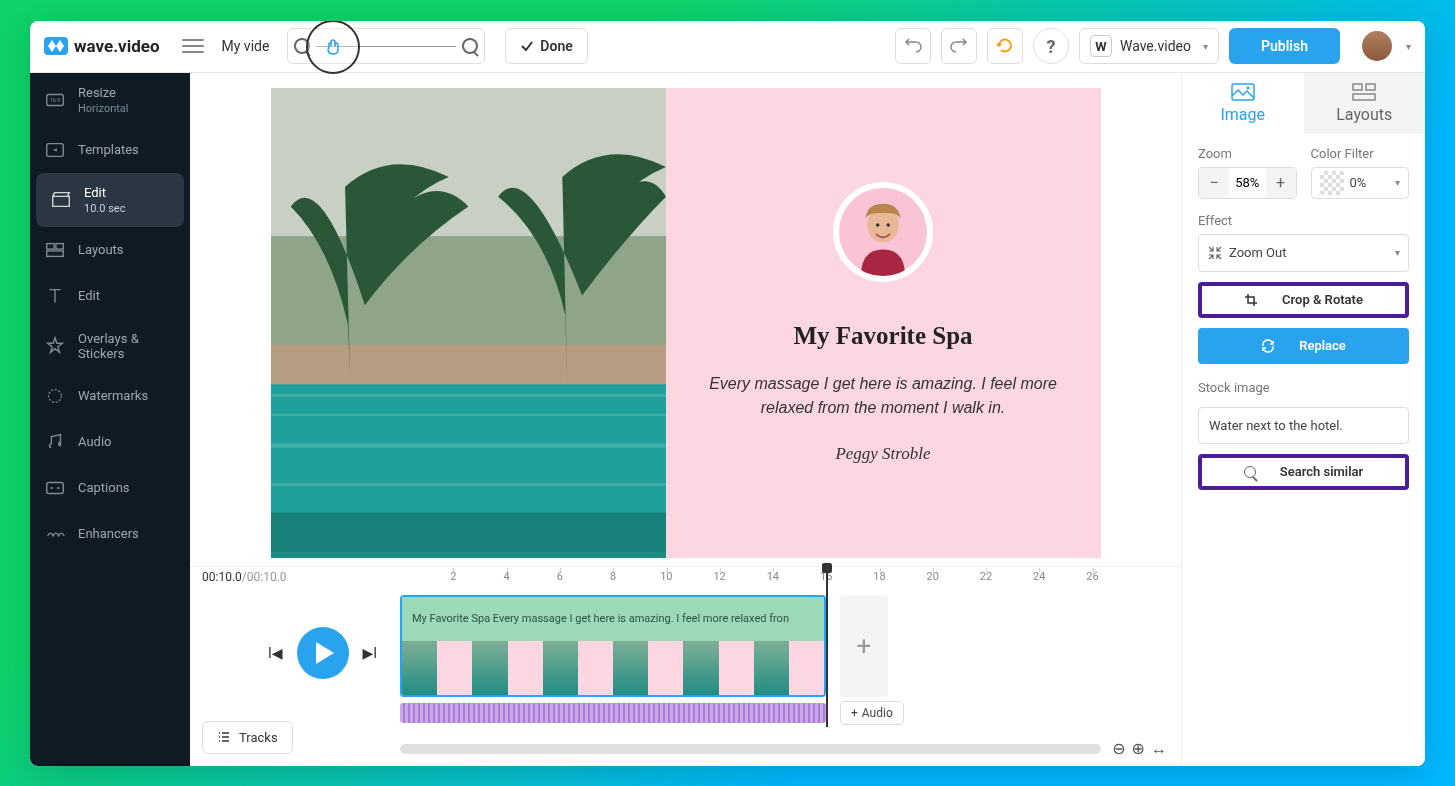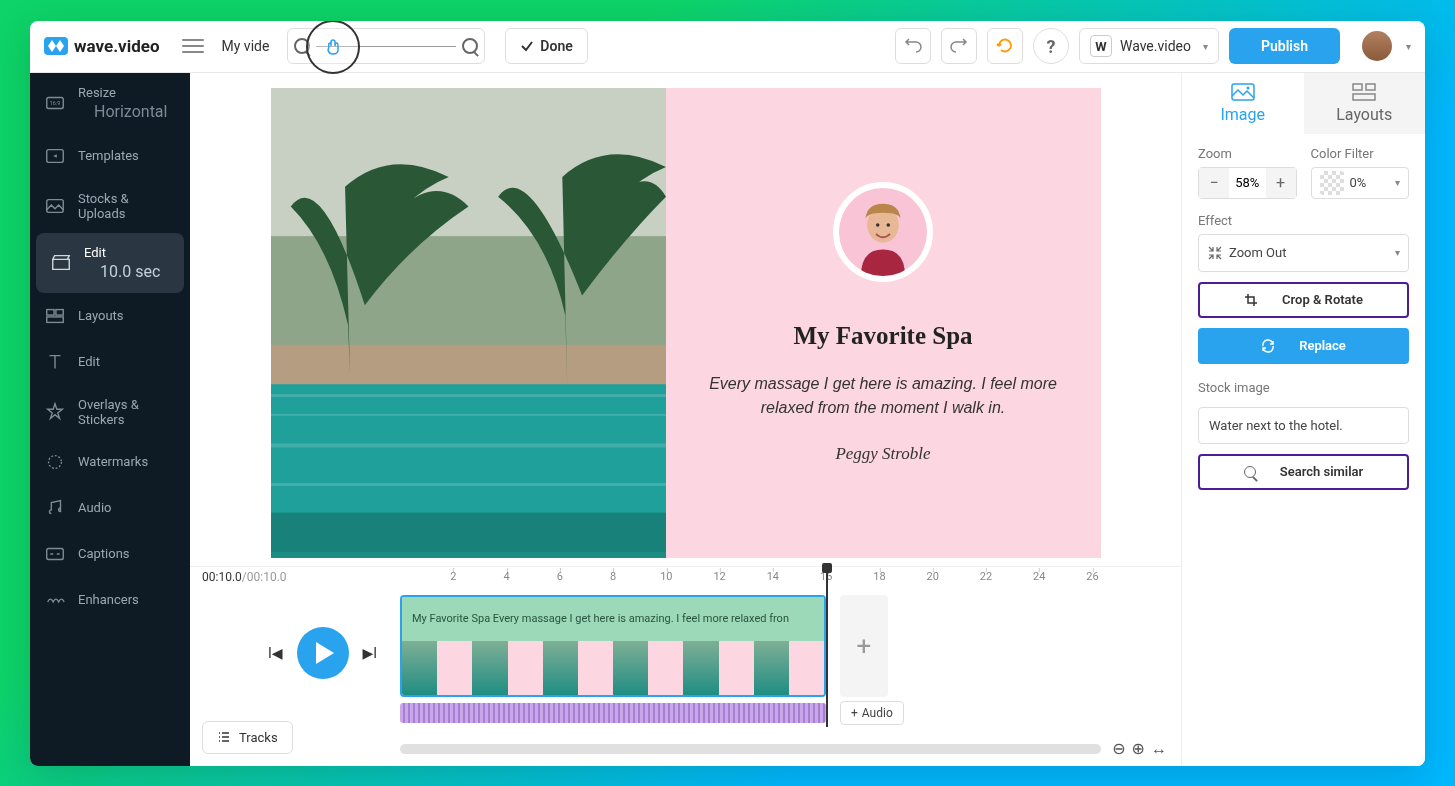--- a/index.html
+++ b/index.html
@@ -29,21 +29,21 @@
 .avatar { width:30px; height:30px; border-radius:50%; background:linear-gradient(#b08060,#8a5a3a); margin-left:12px; cursor:pointer; }
 .chev { font-size:10px; color:#888; margin-left:4px; }
 
 
 .body { flex:1; display:flex; overflow:hidden; }
 
 
 .sidebar { width:160px; background:#0f1b24; color:#9aa8b3; display:flex; flex-direction:column; }
 .side-item { display:flex; align-items:center; gap:12px; padding:12px 14px; font-size:13px; cursor:pointer; }
 .side-item.active { background:#2a3742; color:#fff; border-radius:8px; margin:0 6px; }
-.side-item .sub { font-size:16px; color:#7a8a96; display:block; margin-top:2px;margin-left:16px; }
+.side-item .sub { font-size:11px; color:#7a8a96; display:block; margin-top:2px; }
 .side-item.active .sub { color:#c4d0da; }
 .side-icon { width:22px; height:22px; flex-shrink:0; opacity:0.8; }
 
 
 .canvas-wrap { flex:1; background:#fff; display:flex; flex-direction:column; overflow:hidden; }
 .canvas { flex:1; display:flex; align-items:center; justify-content:center; padding:8px 8px 0 8px; }
 .frame { width:830px; height:470px; display:flex; }
 .frame-left { flex:1; background:linear-gradient(180deg,#7faf96 0%,#94a788 22%,#cfd2c4 38%,#2aa195 60%,#1c8c82 100%); position:relative; overflow:hidden; }
 .frame-left svg { position:absolute; inset:0; }
 .frame-right { flex:1; background:#fcd7e2; display:flex; flex-direction:column; align-items:center; justify-content:center; padding:20px; }
@@ -62,21 +62,21 @@
 .rpanel-body { padding:12px 16px; }
 .rp-row { display:flex; gap:14px; margin-bottom:14px; }
 .rp-col { flex:1; }
 .rp-label { font-size:13px; color:#777; margin-bottom:6px; }
 .stepper { display:flex; align-items:center; border:1px solid #ddd; border-radius:4px; height:32px; }
 .stepper button { width:30px; height:100%; border:none; background:#f4f4f4; color:#666; cursor:pointer; font-size:16px; }
 .stepper .val { flex:1; text-align:center; font-size:13px; }
 .select { border:1px solid #ddd; border-radius:4px; height:32px; display:flex; align-items:center; padding:0 8px; font-size:13px; color:#444; gap:6px; cursor:pointer; }
 .select .chev { margin-left:auto; }
 .checker { width:24px; height:24px; background-image:linear-gradient(45deg,#ddd 25%,transparent 25%),linear-gradient(-45deg,#ddd 25%,transparent 25%),linear-gradient(45deg,transparent 75%,#ddd 75%),linear-gradient(-45deg,transparent 75%,#ddd 75%); background-size:8px 8px; background-position:0 0,0 4px,4px -4px,-4px 0; border-radius:3px; }
-.full-btn { width:100%; height:36px; border:2px solid #4c1d95; border-radius:4px; background:#fff; font-size:13px; font-weight:600; color:#333; display:flex; align-items:center; justify-content:center; gap:24px; cursor:pointer; margin-top:10px; }
+.full-btn { width:100%; height:36px; border:4px solid #4c1d95; border-radius:4px; background:#fff; font-size:13px; font-weight:600; color:#333; display:flex; align-items:center; justify-content:center; gap:24px; cursor:pointer; margin-top:10px; }
 .full-btn.blue { background:#2aa3ef; color:#fff; border-color:#2aa3ef; }
 .text-input { width:100%; border:1px solid #ddd; border-radius:4px; padding:10px; font-size:13px; color:#444; margin-top:6px; }
 
 
 .timeline { height:200px; background:#fff; border-top:1px solid #eee; position:relative; }
 .time-info { position:absolute; left:12px; top:3px; font-size:12px; }
 .time-info .cur { color:#333; }
 .time-info .tot { color:#999; }
 .ruler { position:absolute; left:210px; right:20px; top:3px; height:18px; font-size:11px; color:#888; }
 .ruler span { position:absolute; transform:translateX(-50%); }
@@ -172,27 +172,20 @@
           </svg>
         <div><span>Resize</span><span class="sub">Horizontal</span></div>
       </div>
       <div class="side-item">
         <svg class="side-icon" viewBox="0 0 24 24">
             <rect x="3" y="5" width="18" height="14" rx="2" stroke="#9aa8b3" stroke-width="1.5" fill="none"></rect>
             <path d="M10 12 L14 10 L14 14 Z" fill="#9aa8b3"></path>
           </svg>
         <div><span>Templates</span></div>
       </div>
-      <div class="side-item">
-        <svg class="side-icon" viewBox="0 0 24 24">
-            <rect x="3" y="5" width="18" height="14" rx="2" stroke="#9aa8b3" stroke-width="1.5" fill="none"></rect>
-            <path d="M3 16 L8 11 L12 15 L16 11 L21 16" stroke="#9aa8b3" stroke-width="1.5" fill="none"></path>
-          </svg>
-        <div><span>Stocks &amp; Uploads</span></div>
-      </div>
       <div class="side-item active">
         <svg class="side-icon" viewBox="0 0 24 24">
             <path d="M3 8 L21 8 L21 19 L3 19 Z M3 8 L5 4 L21 4 L19 8" stroke="#fff" stroke-width="1.5" fill="none"></path>
           </svg>
         <div><span>Edit</span><span class="sub">10.0 sec</span></div>
       </div>
       <div class="side-item">
         <svg class="side-icon" viewBox="0 0 24 24">
             <rect x="3" y="5" width="8" height="6" stroke="#9aa8b3" stroke-width="1.5" fill="none"></rect>
             <rect x="13" y="5" width="8" height="6" stroke="#9aa8b3" stroke-width="1.5" fill="none"></rect>

